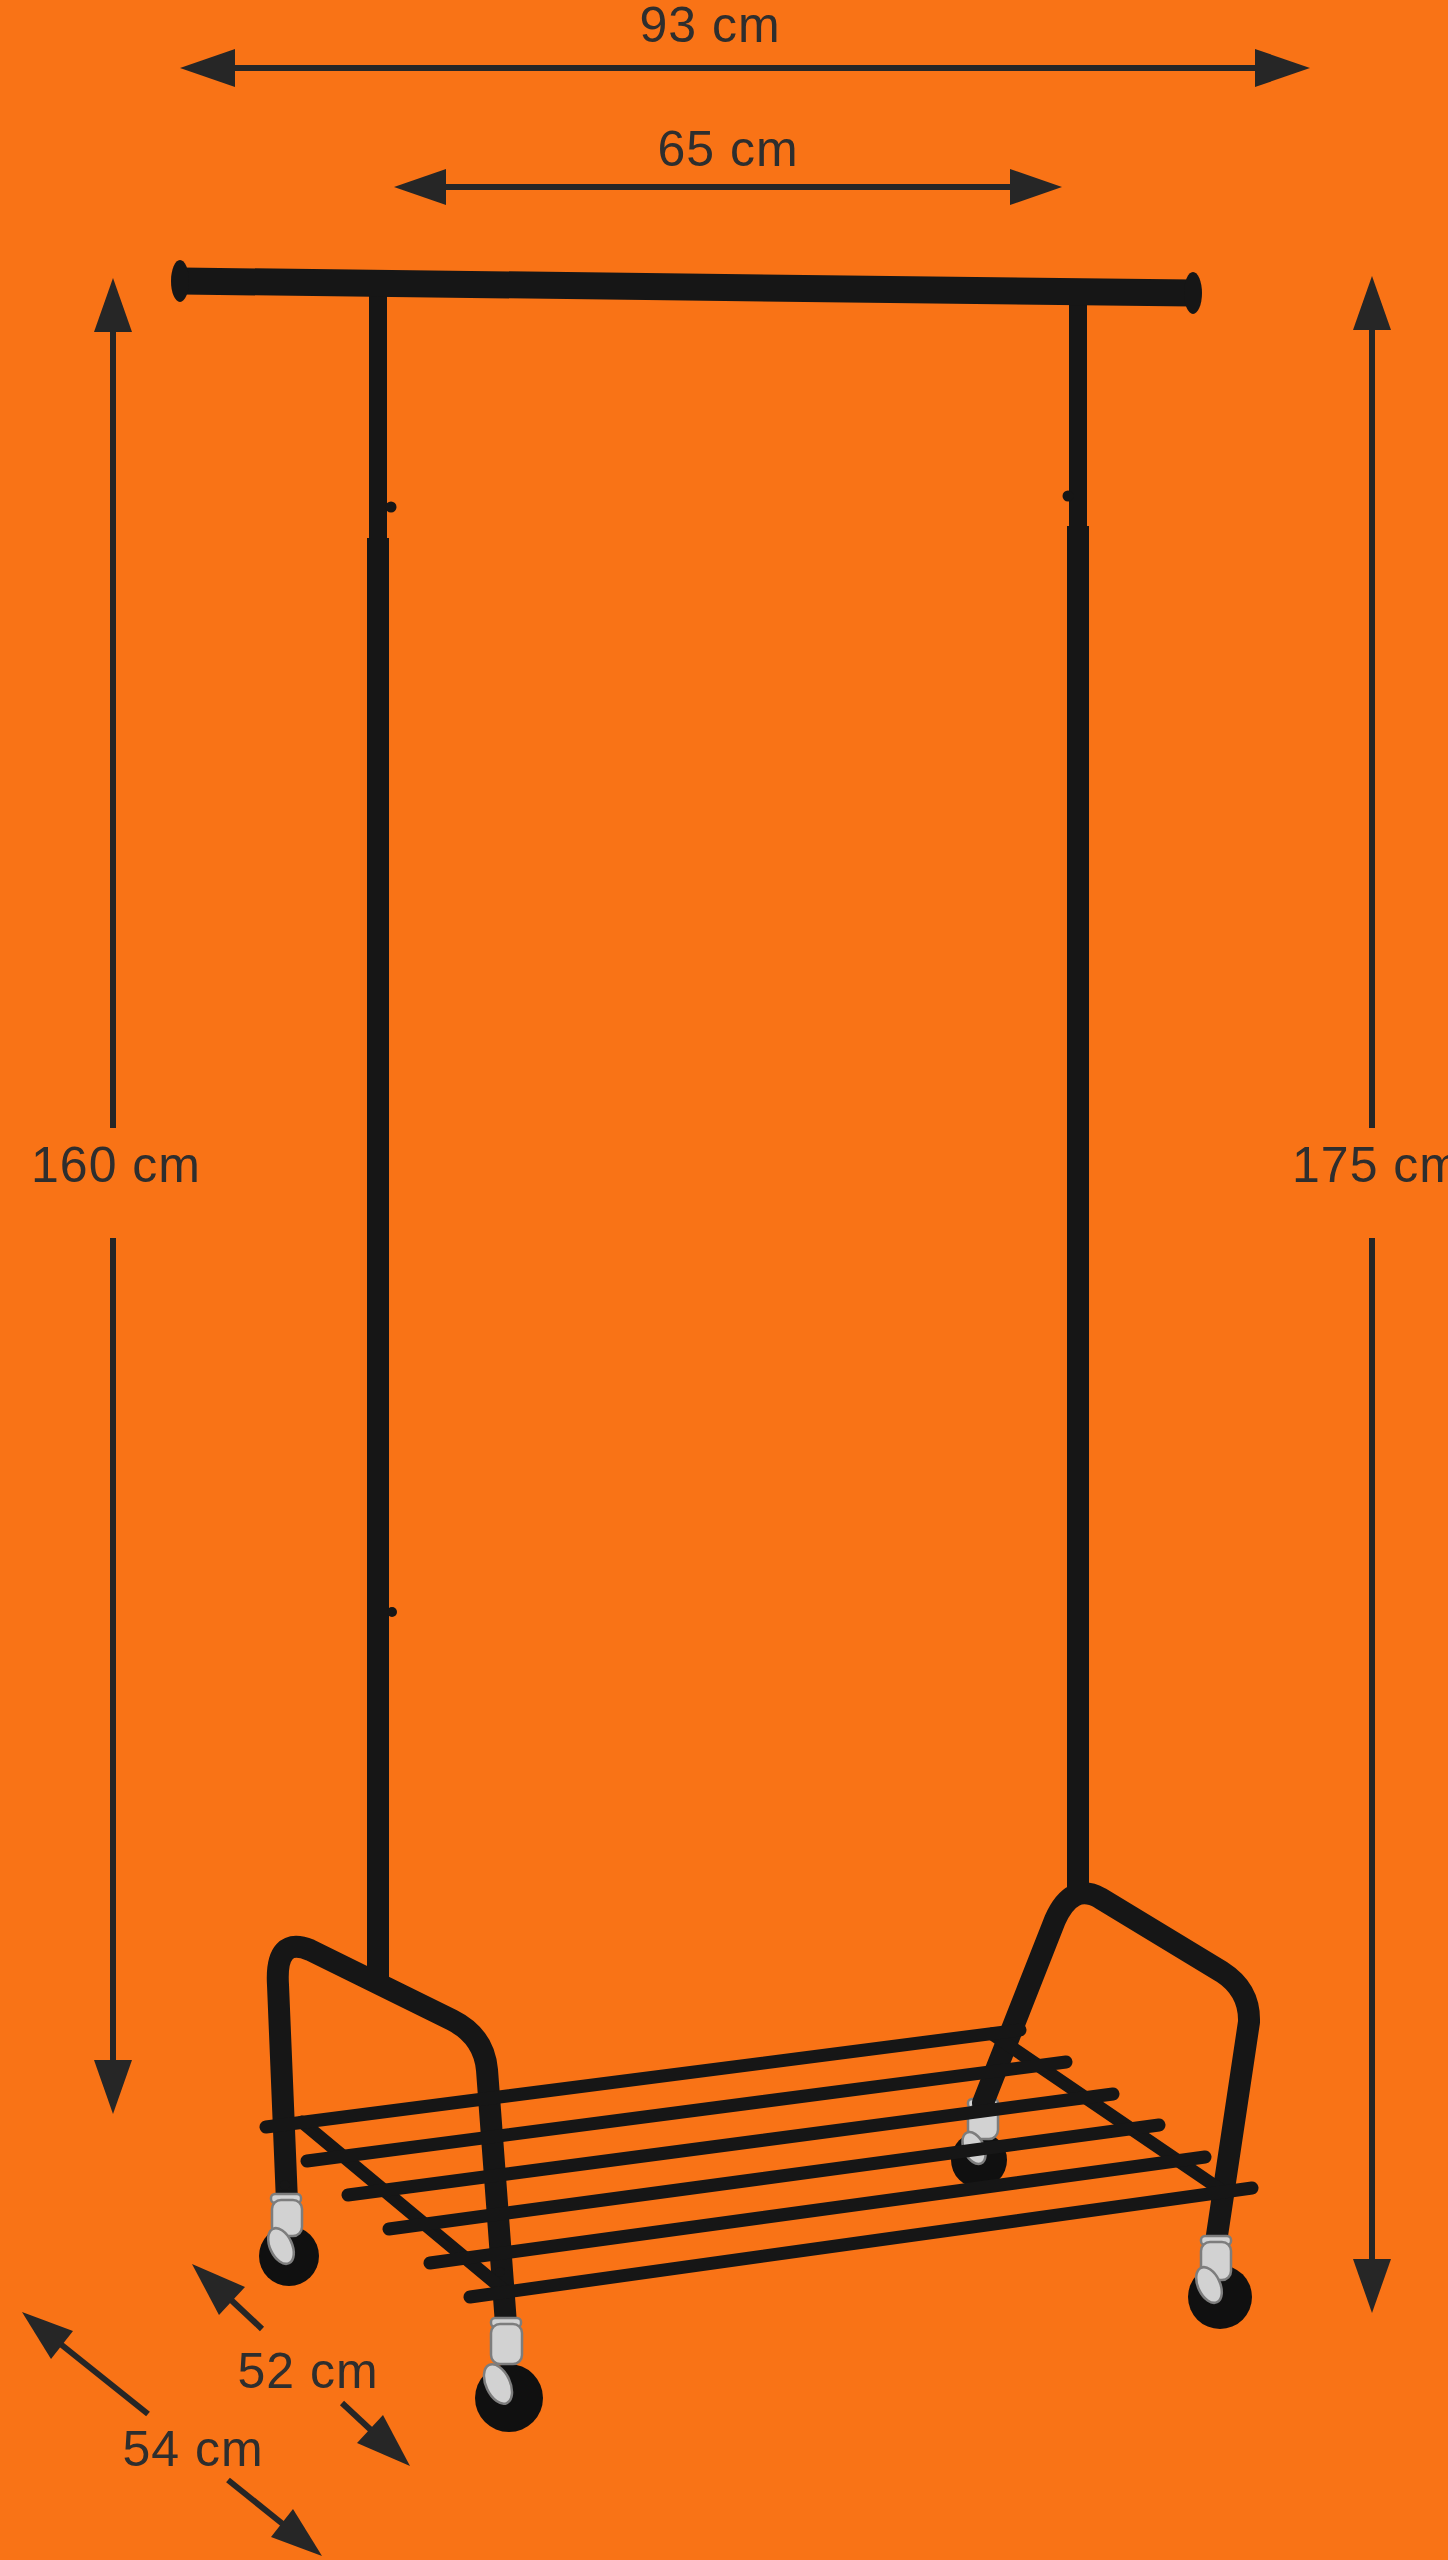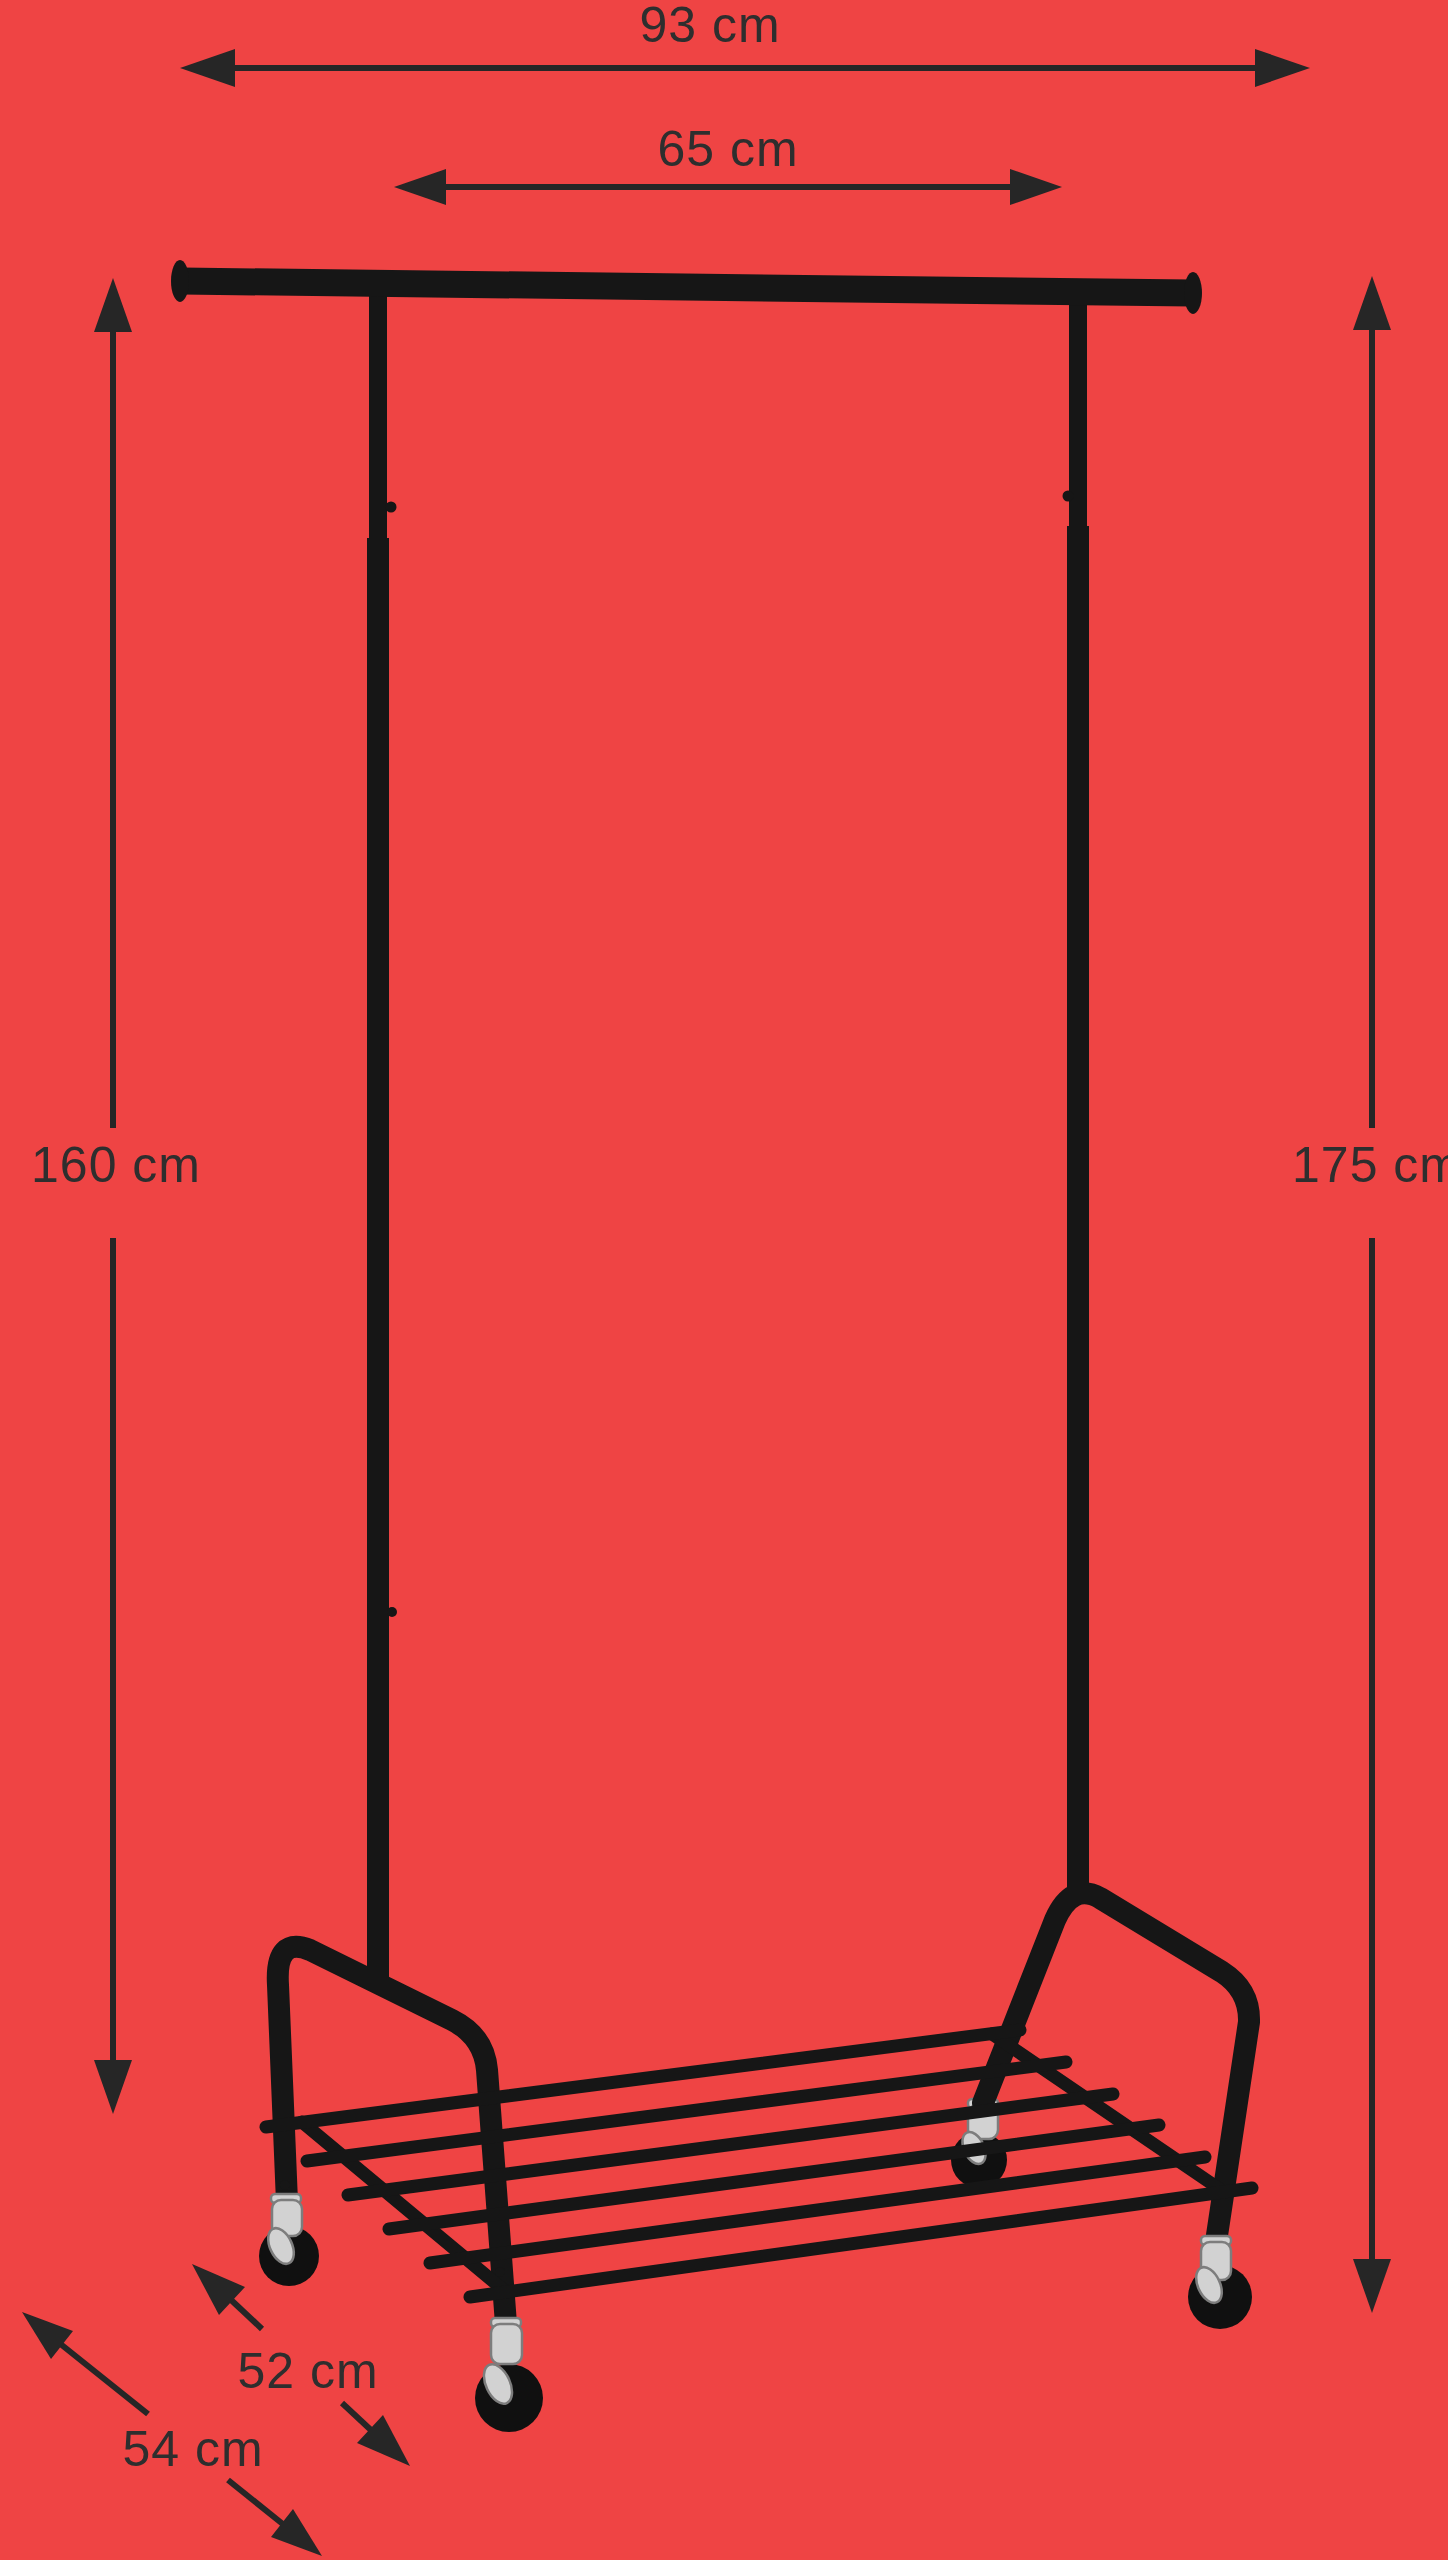--- a/index.html
+++ b/index.html
@@ -1,20 +1,20 @@
 <!DOCTYPE html>
 <html><head>
 <meta charset="utf-8">
 <style>
   html, body { margin: 0; padding: 0; background: #ffffff; }
   .canvas {
     position: relative;
     width: 1448px;
     height: 2560px;
-    background: #ef4444;
+    background: #f97316;
     overflow: hidden;
   }
   svg { display: block; }
   text.dim-label {
     font-family: "Liberation Sans", "DejaVu Sans", sans-serif;
     font-size: 50px;
     font-weight: 400;
     fill: #2e2e2e;
     letter-spacing: 1px;
   }

